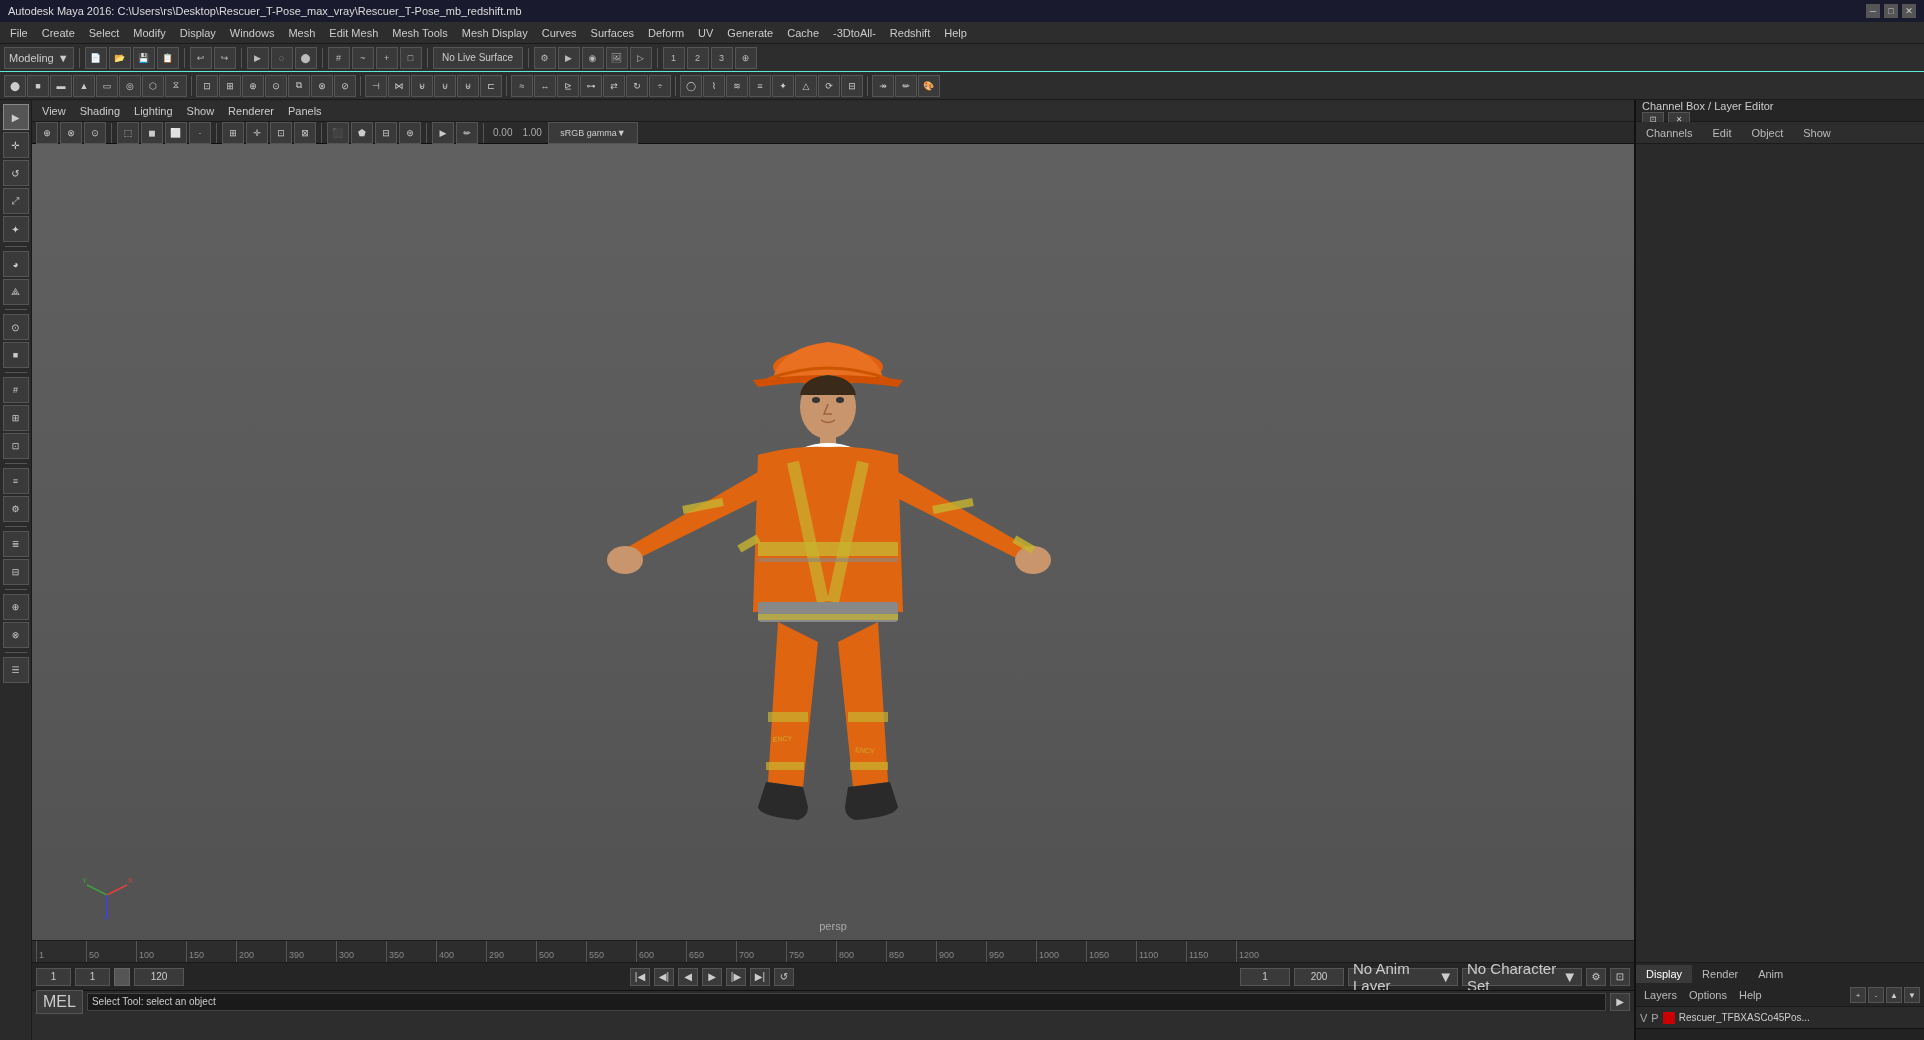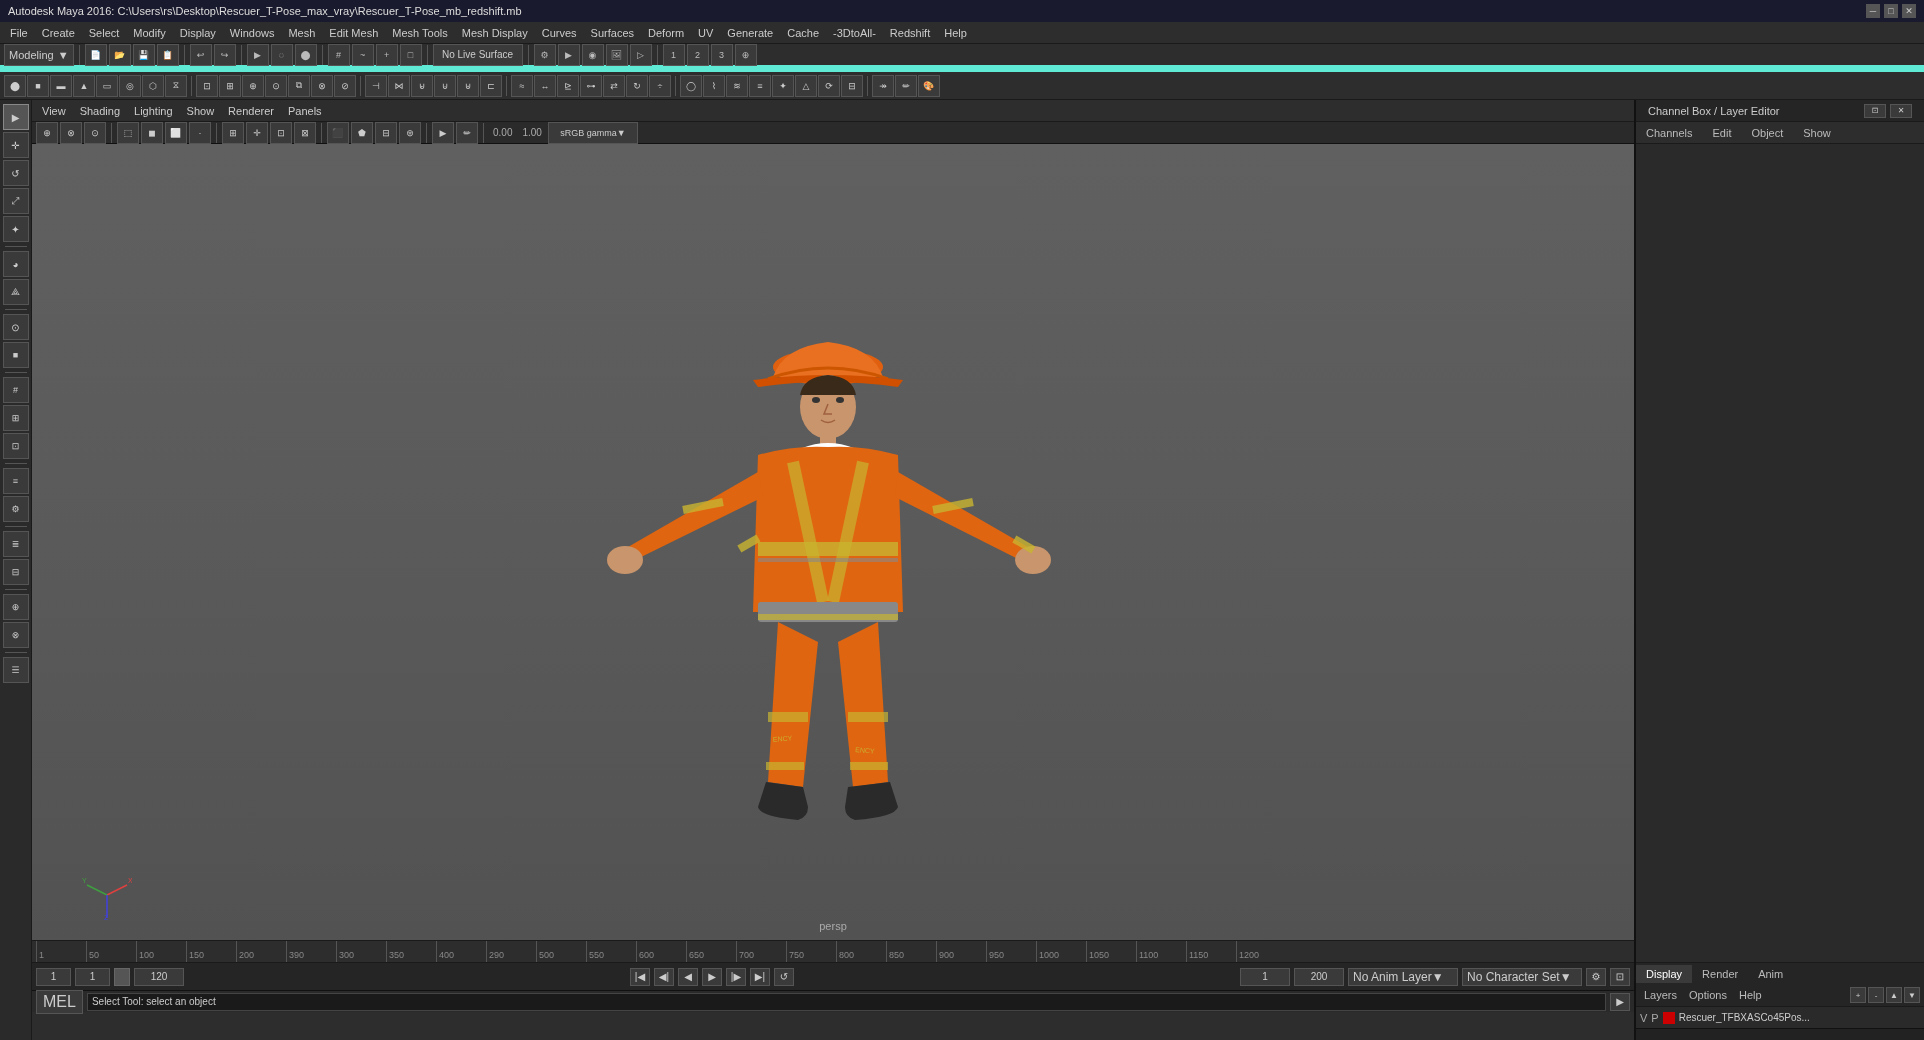--- a/index.html
+++ b/index.html
@@ -51,21 +51,21 @@
     }
 
     
     #toolbar1 {
       height: 28px;
       background: #2d2d2d;
       display: flex;
       align-items: center;
       padding: 0 4px;
       gap: 2px;
-      border-bottom: 7px solid #5eead4;
+      border-bottom: 1px solid #5eead4;
     }
     .toolbar-separator {
       width: 1px;
       height: 20px;
       background: #555;
       margin: 0 3px;
     }
     .toolbar-btn {
       height: 22px;
       min-width: 22px;
@@ -222,24 +222,25 @@
       top: 50%;
       left: 50%;
       transform: translate(-50%, -50%);
       width: 500px;
       height: 560px;
     }
     #right-panel-header {
       height: 22px;
       background: #252525;
       display: flex;
-      align-items: center;
+      align-items: flex-start;
       justify-content: space-between;
-      padding: 0 12px;
+      padding: 0 6px;
       border-bottom: 1px solid #1a1a1a;
+      flex-direction: column;
     }
     #right-panel-header .panel-title {
       color: #ccc;
       font-size: 11px;
     }
     #channel-tabs {
       height: 22px;
       background: #2d2d2d;
       display: flex;
       align-items: center;
@@ -374,21 +375,21 @@
       align-items: center;
       justify-content: center;
       cursor: pointer;
     }
     .anim-spacer { flex: 1; }
     .anim-dropdown {
       height: 18px;
       background: #3a3a3a;
       border: 1px solid #555;
       color: #ccc;
-      font-size: 12px;
+      font-size: 15px;
       padding: 0 4px;
       display: flex;
       align-items: center;
     }
 
     
     #mel-bar {
       height: 22px;
       background: #2a2a2a;
       display: flex;

